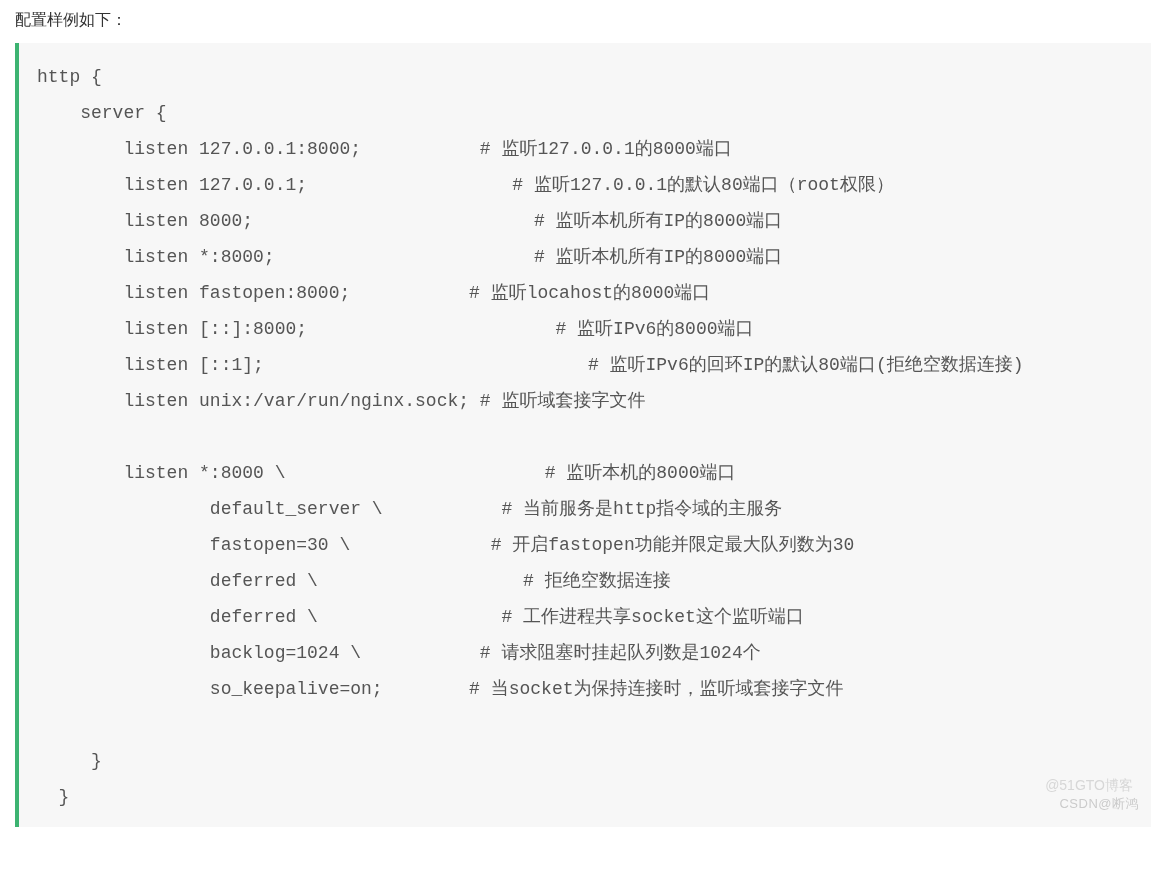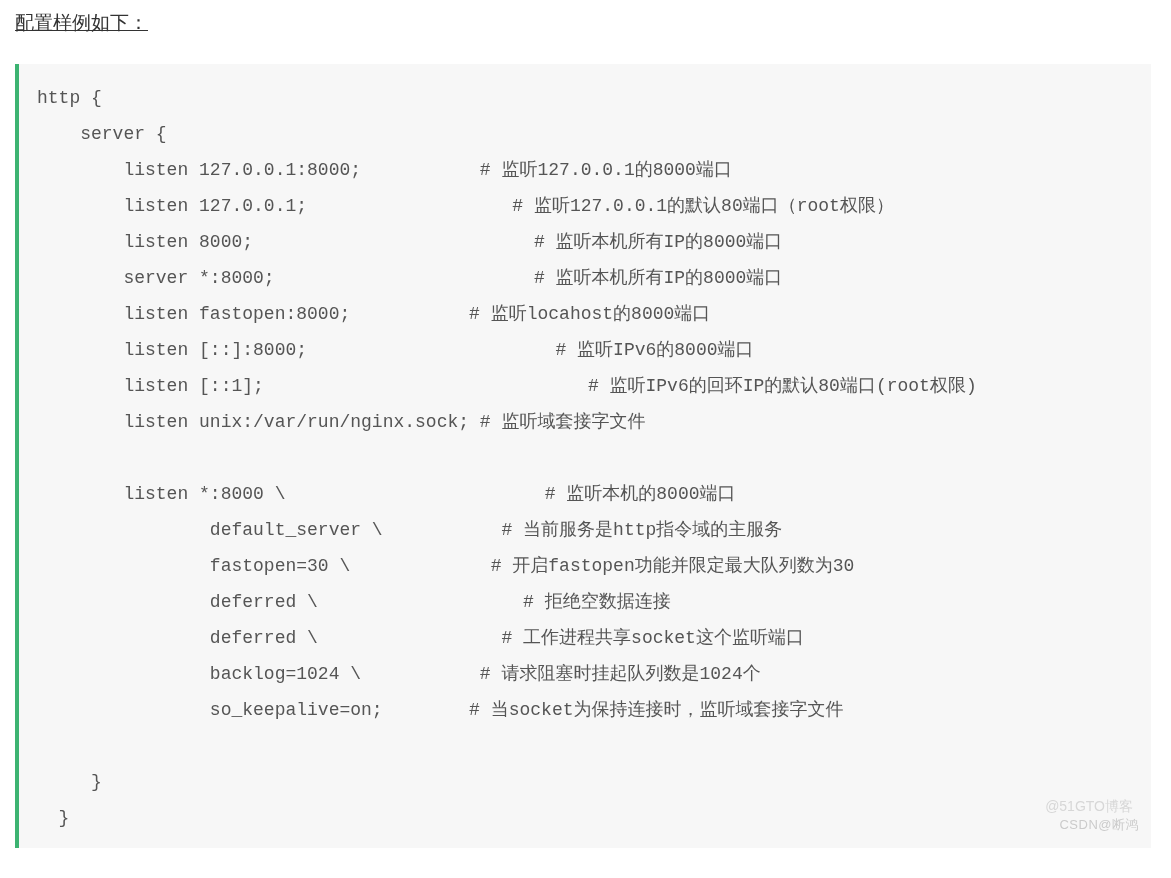--- a/index.html
+++ b/index.html
@@ -5,24 +5,23 @@
   body {
     margin: 0;
     padding: 10px 20px 20px 15px;
     font-family: "Microsoft YaHei", "PingFang SC", Arial, sans-serif;
     background: #ffffff;
     color: #333;
     width: 1171px;
     box-sizing: border-box;
   }
   .intro {
-    font-size: 19px;
+    font-size: 16px;
     color: #333;
-    margin-bottom: 28px;
-    text-decoration: underline;
+    margin-bottom: 12px;
   }
   .code-block {
     border-left: 4px solid #3cb371;
     background: #f7f7f7;
     padding: 16px 18px 12px 18px;
     font-family: Consolas, "Courier New", monospace;
     font-size: 18px;
     line-height: 2.0;
     color: #555;
     white-space: pre;
@@ -51,24 +50,24 @@
 </head>
 <body>
 
 <div class="intro">配置样例如下：</div>
 
 <div class="code-block"><span>http {</span>
 <span>    server {</span>
 <span>        listen 127.0.0.1:8000;           # 监听127.0.0.1的8000端口</span>
 <span>        listen 127.0.0.1;                   # 监听127.0.0.1的默认80端口（root权限）</span>
 <span>        listen 8000;                          # 监听本机所有IP的8000端口</span>
-<span>        server *:8000;                        # 监听本机所有IP的8000端口</span>
+<span>        listen *:8000;                        # 监听本机所有IP的8000端口</span>
 <span>        listen fastopen:8000;           # 监听locahost的8000端口</span>
 <span>        listen [::]:8000;                       # 监听IPv6的8000端口</span>
-<span>        listen [::1];                              # 监听IPv6的回环IP的默认80端口(root权限)</span>
+<span>        listen [::1];                              # 监听IPv6的回环IP的默认80端口(拒绝空数据连接)</span>
 <span>        listen unix:/var/run/nginx.sock; # 监听域套接字文件</span>
 <span></span>
 <span>        listen *:8000 \                        # 监听本机的8000端口</span>
 <span>                default_server \           # 当前服务是http指令域的主服务</span>
 <span>                fastopen=30 \             # 开启fastopen功能并限定最大队列数为30</span>
 <span>                deferred \                   # 拒绝空数据连接</span>
 <span>                deferred \                 # 工作进程共享socket这个监听端口</span>
 <span>                backlog=1024 \           # 请求阻塞时挂起队列数是1024个</span>
 <span>                so_keepalive=on;        # 当socket为保持连接时，监听域套接字文件</span>
 <span></span>

